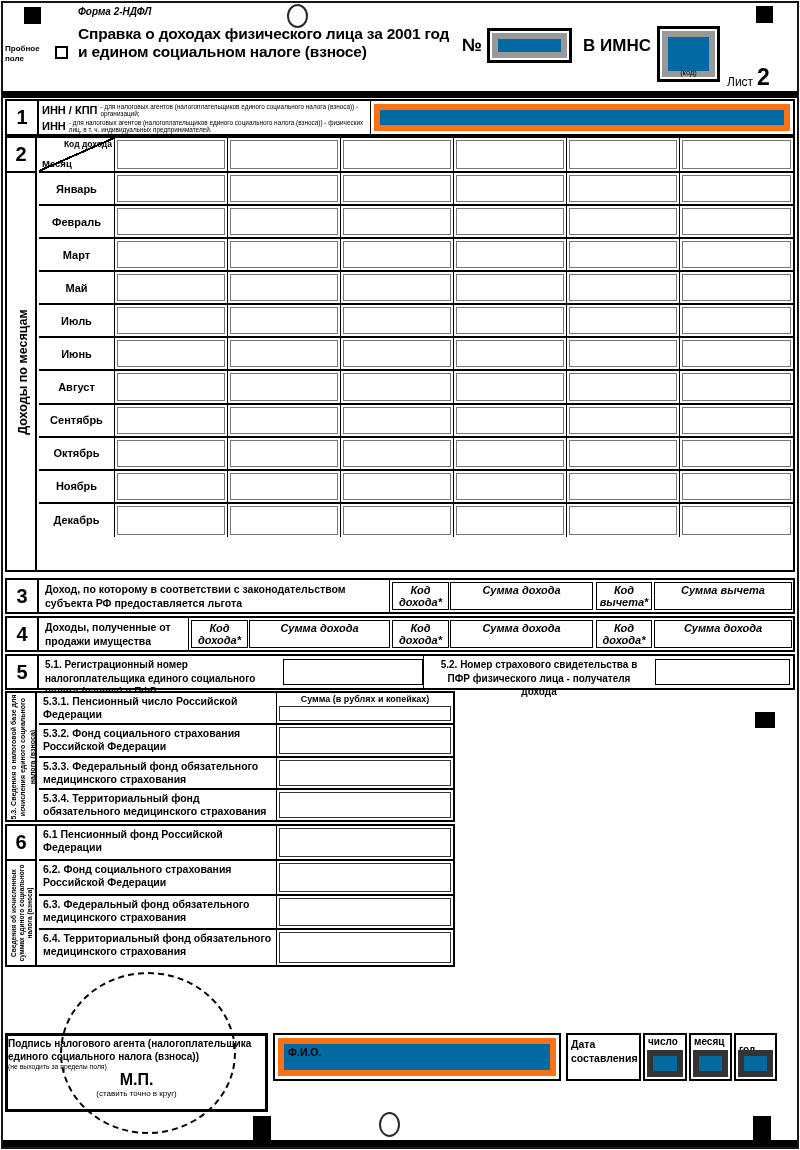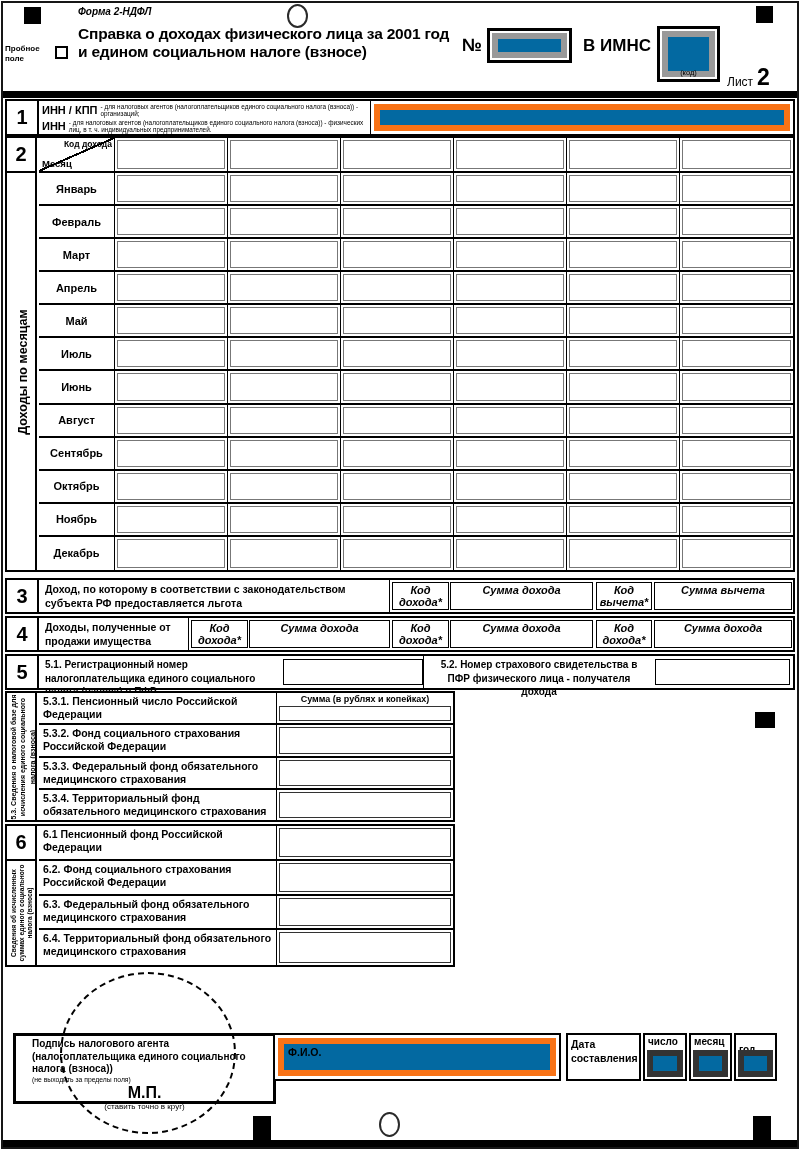--- a/index.html
+++ b/index.html
@@ -125,29 +125,20 @@
     <div class="mrow">
       <div class="mcell">Март</div>
       <div class="dc"></div>
         <div class="dc"></div>
         <div class="dc"></div>
         <div class="dc"></div>
         <div class="dc"></div>
         <div class="dc"></div>
     </div>
     <div class="mrow">
-      <div class="mcell">Апрель</div>
-      <div class="dc"></div>
-        <div class="dc"></div>
-        <div class="dc"></div>
-        <div class="dc"></div>
-        <div class="dc"></div>
-        <div class="dc"></div>
-    </div>
-    <div class="mrow">
       <div class="mcell">Май</div>
       <div class="dc"></div>
         <div class="dc"></div>
         <div class="dc"></div>
         <div class="dc"></div>
         <div class="dc"></div>
         <div class="dc"></div>
     </div>
     <div class="mrow">
       <div class="mcell">Июль</div>
@@ -325,21 +316,21 @@
     </div>
     <div class="srow">
       <div class="slab">6.4. Территориальный фонд обязательного медицинского страхования</div>
       <div class="sval">
           <div class="vb"></div>
         </div>
     </div>
   </div>
 </div>
 
-<div class="a" style="left:13px;top:1033px;width:263px;height:71px;border:3px solid #000;background:#fff;padding:2px 16px;box-sizing:border-box;">
+<div class="a" style="left:5px;top:1033px;width:263px;height:79px;border:3px solid #000;background:#fff;padding:2px 0;box-sizing:border-box;">
   <div class="b" style="font-size:10px;line-height:1.25;">Подпись налогового агента (налогоплательщика единого социального налога (взноса))</div>
   <div style="font-size:6.8px;margin-top:0;">(не выходить за пределы поля)</div>
   <div class="b" style="font-size:16px;text-align:center;margin-top:1px;">М.П.</div>
   <div style="font-size:8px;text-align:center;">(ставить точно в круг)</div>
 </div>
 
 <div class="a" style="left:60px;top:972px;width:176px;height:162px;border:2px dashed #000;border-radius:50%;z-index:5;"></div>
 
 <div class="a" style="left:273px;top:1033px;width:288px;height:48px;border:2px solid #000;background:#fff;">
   <div class="ibox" style="inset:3px;">

